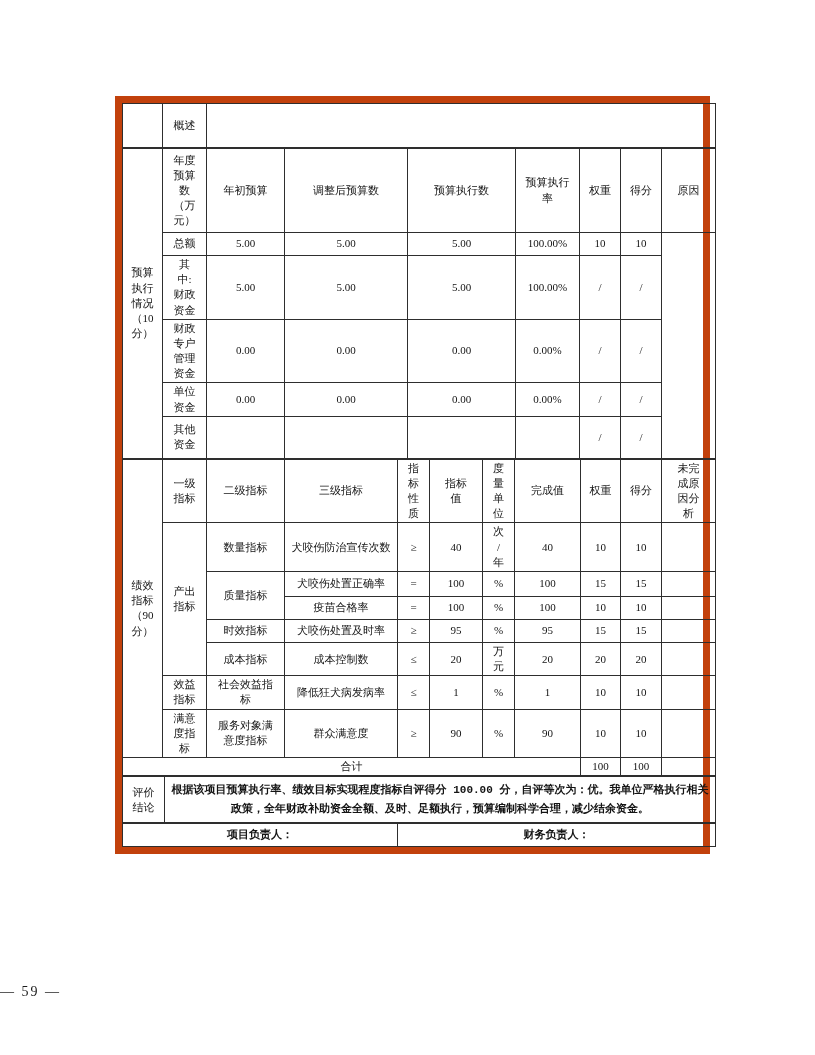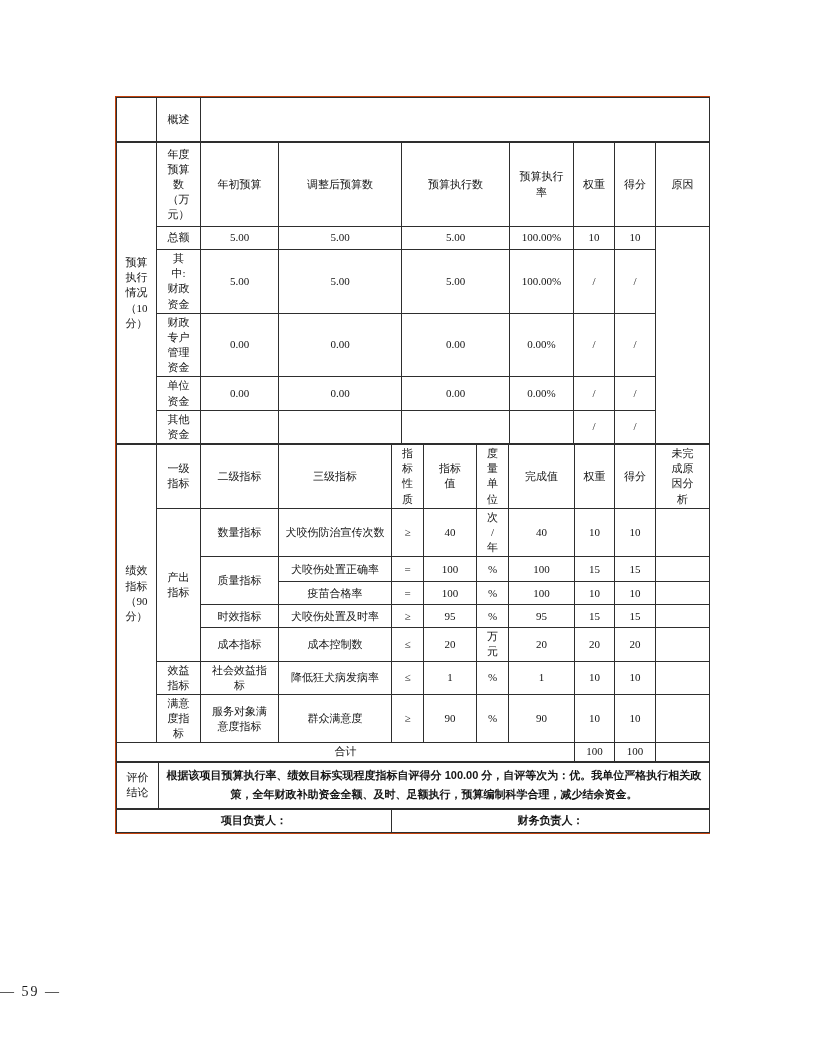--- a/index.html
+++ b/index.html
@@ -7,39 +7,39 @@
   body {
     position: relative;
     font-family: "Liberation Serif", "DejaVu Serif", serif;
     color: #141414;
   }
   .sheet {
     position: absolute;
     left: 115px;
     top: 96px;
     width: 595px;
-    border: 1px solid #c2410c;
+    border: 7px solid #c2410c;
   }
   table.band {
     border-collapse: collapse;
     table-layout: fixed;
     width: 593px;
   }
   td {
     border: 1px solid #2e2e2e;
     text-align: center;
     vertical-align: middle;
     font-size: 11px;
     line-height: 1.38;
     padding: 1px 2px;
     white-space: pre-line;
     overflow: hidden;
   }
   .hei {
-    font-family: Liberation Sans, sans-serif;
+    font-family: Liberation Mono, monospace;
     font-weight: bold;
   }
   .para { line-height: 1.75; }
   .pagenum {
     position: absolute;
     left: 0; right: 0;
     top: 984px;
     text-align: left;
     font-size: 14px;
     letter-spacing: 2px;
@@ -136,21 +136,21 @@
     <tr style="height:30px">
       <td>单位
 资金</td>
       <td>0.00</td>
       <td>0.00</td>
       <td>0.00</td>
       <td>0.00%</td>
       <td>/</td>
       <td>/</td>
     </tr>
-    <tr style="height:33px">
+    <tr style="height:42px">
       <td>其他
 资金</td>
       <td></td>
       <td></td>
       <td></td>
       <td></td>
       <td>/</td>
       <td>/</td>
     </tr>
   </tbody>

